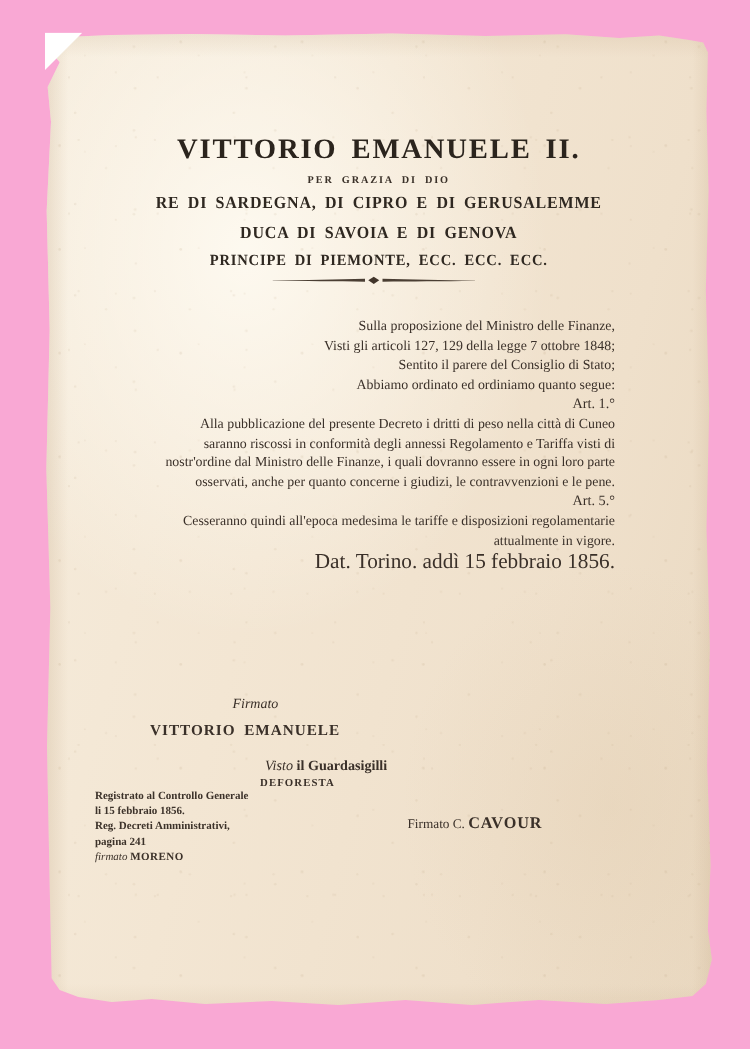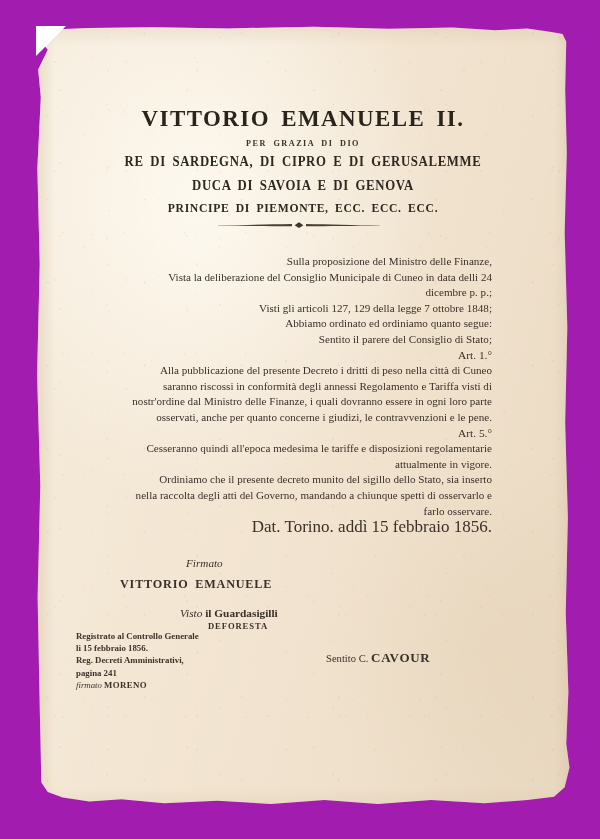--- a/index.html
+++ b/index.html
@@ -11,21 +11,21 @@
     width: 600px;
     height: 839px;
     overflow: hidden;
     font-family: "Liberation Serif", "DejaVu Serif", serif;
   }
 
   .scan {
     position: relative;
     width: 600px;
     height: 839px;
-    background: #a21caf;
+    background: #f9a8d4;
   }
 
   
   .paper {
     position: absolute;
     left: 36px;
     top: 26px;
     width: 534px;
     height: 793px;
     background:
@@ -193,21 +193,21 @@
   }
   .king-name {
     margin-top: 8px;
     font-weight: 700;
     font-size: 12.2px;
     letter-spacing: 0.8px;
     word-spacing: 3px;
   }
   .visto {
     margin-top: 15px;
-    margin-left: 60px;
+    margin-left: 92px;
     font-size: 11.3px;
   }
   .visto i { font-style: italic; }
   .visto b { font-weight: 700; }
   .deforesta {
     margin-top: 2px;
     margin-left: 88px;
     font-weight: 700;
     font-size: 8.6px;
     letter-spacing: 0.9px;
@@ -270,32 +270,30 @@
       <div class="rule">
         <svg width="162" height="9" viewBox="0 0 162 9">
           <path d="M0 4.6 C 26 4.0, 52 3.4, 74 3.0 L 74 5.3 C 52 5.2, 26 4.9, 0 4.8 Z" fill="#4a3e33"></path>
           <path d="M162 4.6 C 136 4.0, 110 3.4, 88 3.0 L 88 5.3 C 110 5.2, 136 4.9, 162 4.8 Z" fill="#4a3e33"></path>
           <path d="M81 1.3 L 85.4 4.2 L 81 7.1 L 76.6 4.2 Z" fill="#41352b"></path>
         </svg>
       </div>
 
       <div class="body">
         <p>Sulla proposizione del Ministro delle Finanze,</p>
-        <p>Vista la deliberazione del Consiglio Municipale di Cuneo in data delli 24 dicembre p. p.;</p>
         <p>Visti gli articoli 127, 129 della legge 7 ottobre 1848;</p>
+        <p>Sentito il parere del Consiglio di Stato;</p>
         <p>Abbiamo ordinato ed ordiniamo quanto segue:</p>
-        <p>Sentito il parere del Consiglio di Stato;</p>
 
         <p class="artnum">Art. 1.°</p>
         <p>Alla pubblicazione del presente Decreto i dritti di peso nella città di Cuneo saranno riscossi in conformità degli annessi Regolamento e Tariffa visti di nostr'ordine dal Ministro delle Finanze, i quali dovranno essere in ogni loro parte osservati, anche per quanto concerne i giudizi, le contravvenzioni e le pene.</p>
 
         <p class="artnum">Art. 5.°</p>
         <p>Cesseranno quindi all'epoca medesima le tariffe e disposizioni regolamentarie attualmente in vigore.</p>
 
-        <p>Ordiniamo che il presente decreto munito del sigillo dello Stato, sia inserto nella raccolta degli atti del Governo, mandando a chiunque spetti di osservarlo e farlo osservare.</p>
 
         <p class="datline">Dat. Torino. addì 15 febbraio 1856.</p>
       </div>
 
       <div class="sigblock">
         <div class="firmato-label">Firmato</div>
         <div class="king-name">VITTORIO EMANUELE</div>
         <div class="visto"><i>Visto</i> <b>il Guardasigilli</b></div>
         <div class="deforesta">DEFORESTA</div>
       </div>
@@ -303,21 +301,21 @@
       <div class="footer">
         <div class="registro">
           <div>Registrato al Controllo Generale</div>
           <div>li 15 febbraio 1856.</div>
           <div>Reg. Decreti Amministrativi,</div>
           <div>pagina 241</div>
           <div class="fm"><span>firmato</span> <b>MORENO</b></div>
         </div>
 
         <div class="cavour">
-          <span>Sentito C.</span>
+          <span>Firmato C.</span>
           <span class="sc">CAVOUR</span>
         </div>
       </div>
 
     </div>
   </div>
 
   <div class="corner-cut"></div>
 
 </div>

